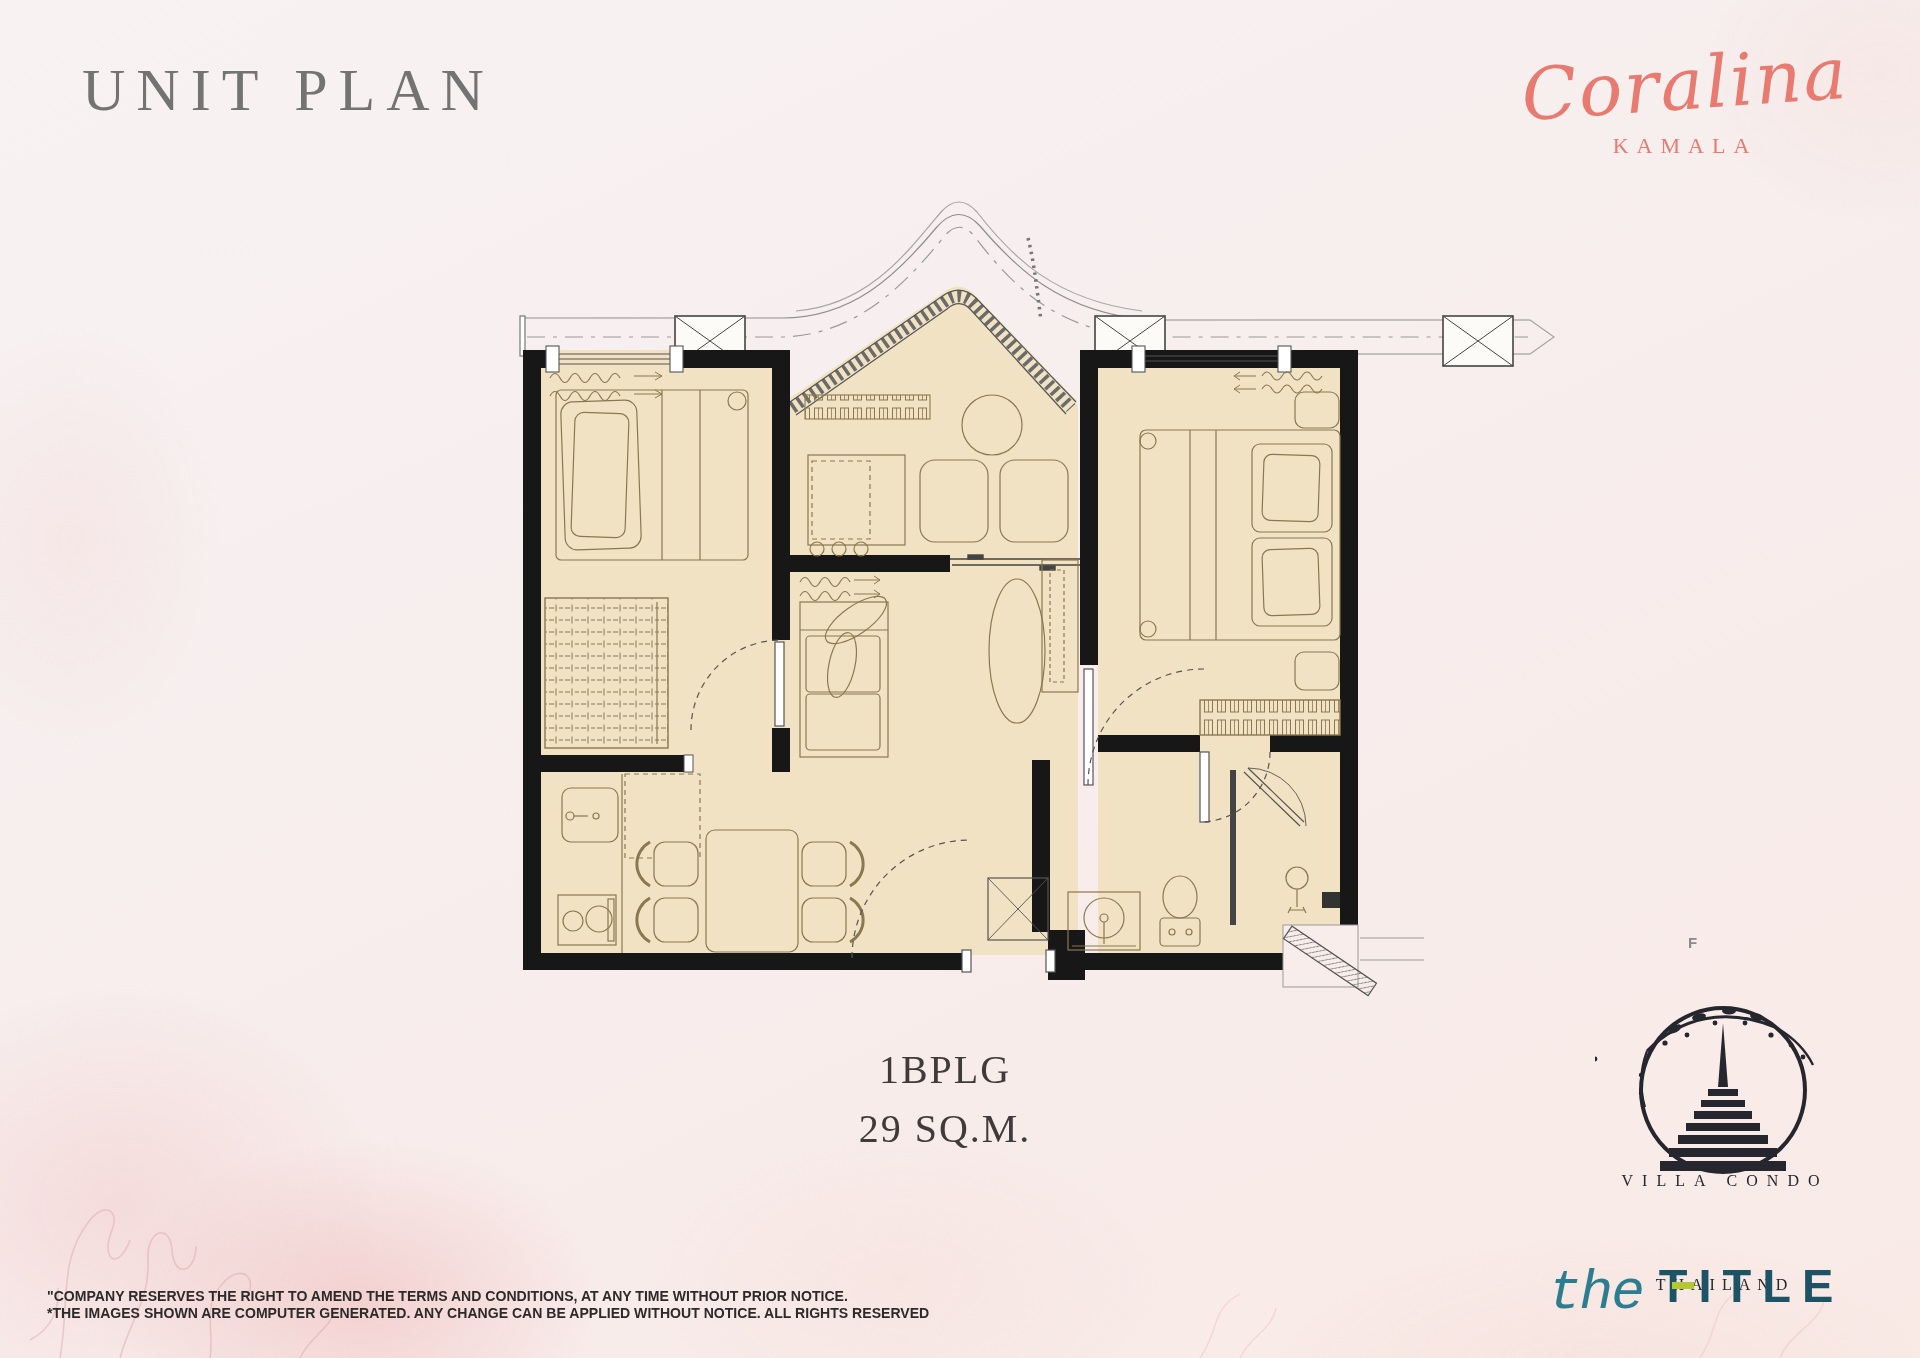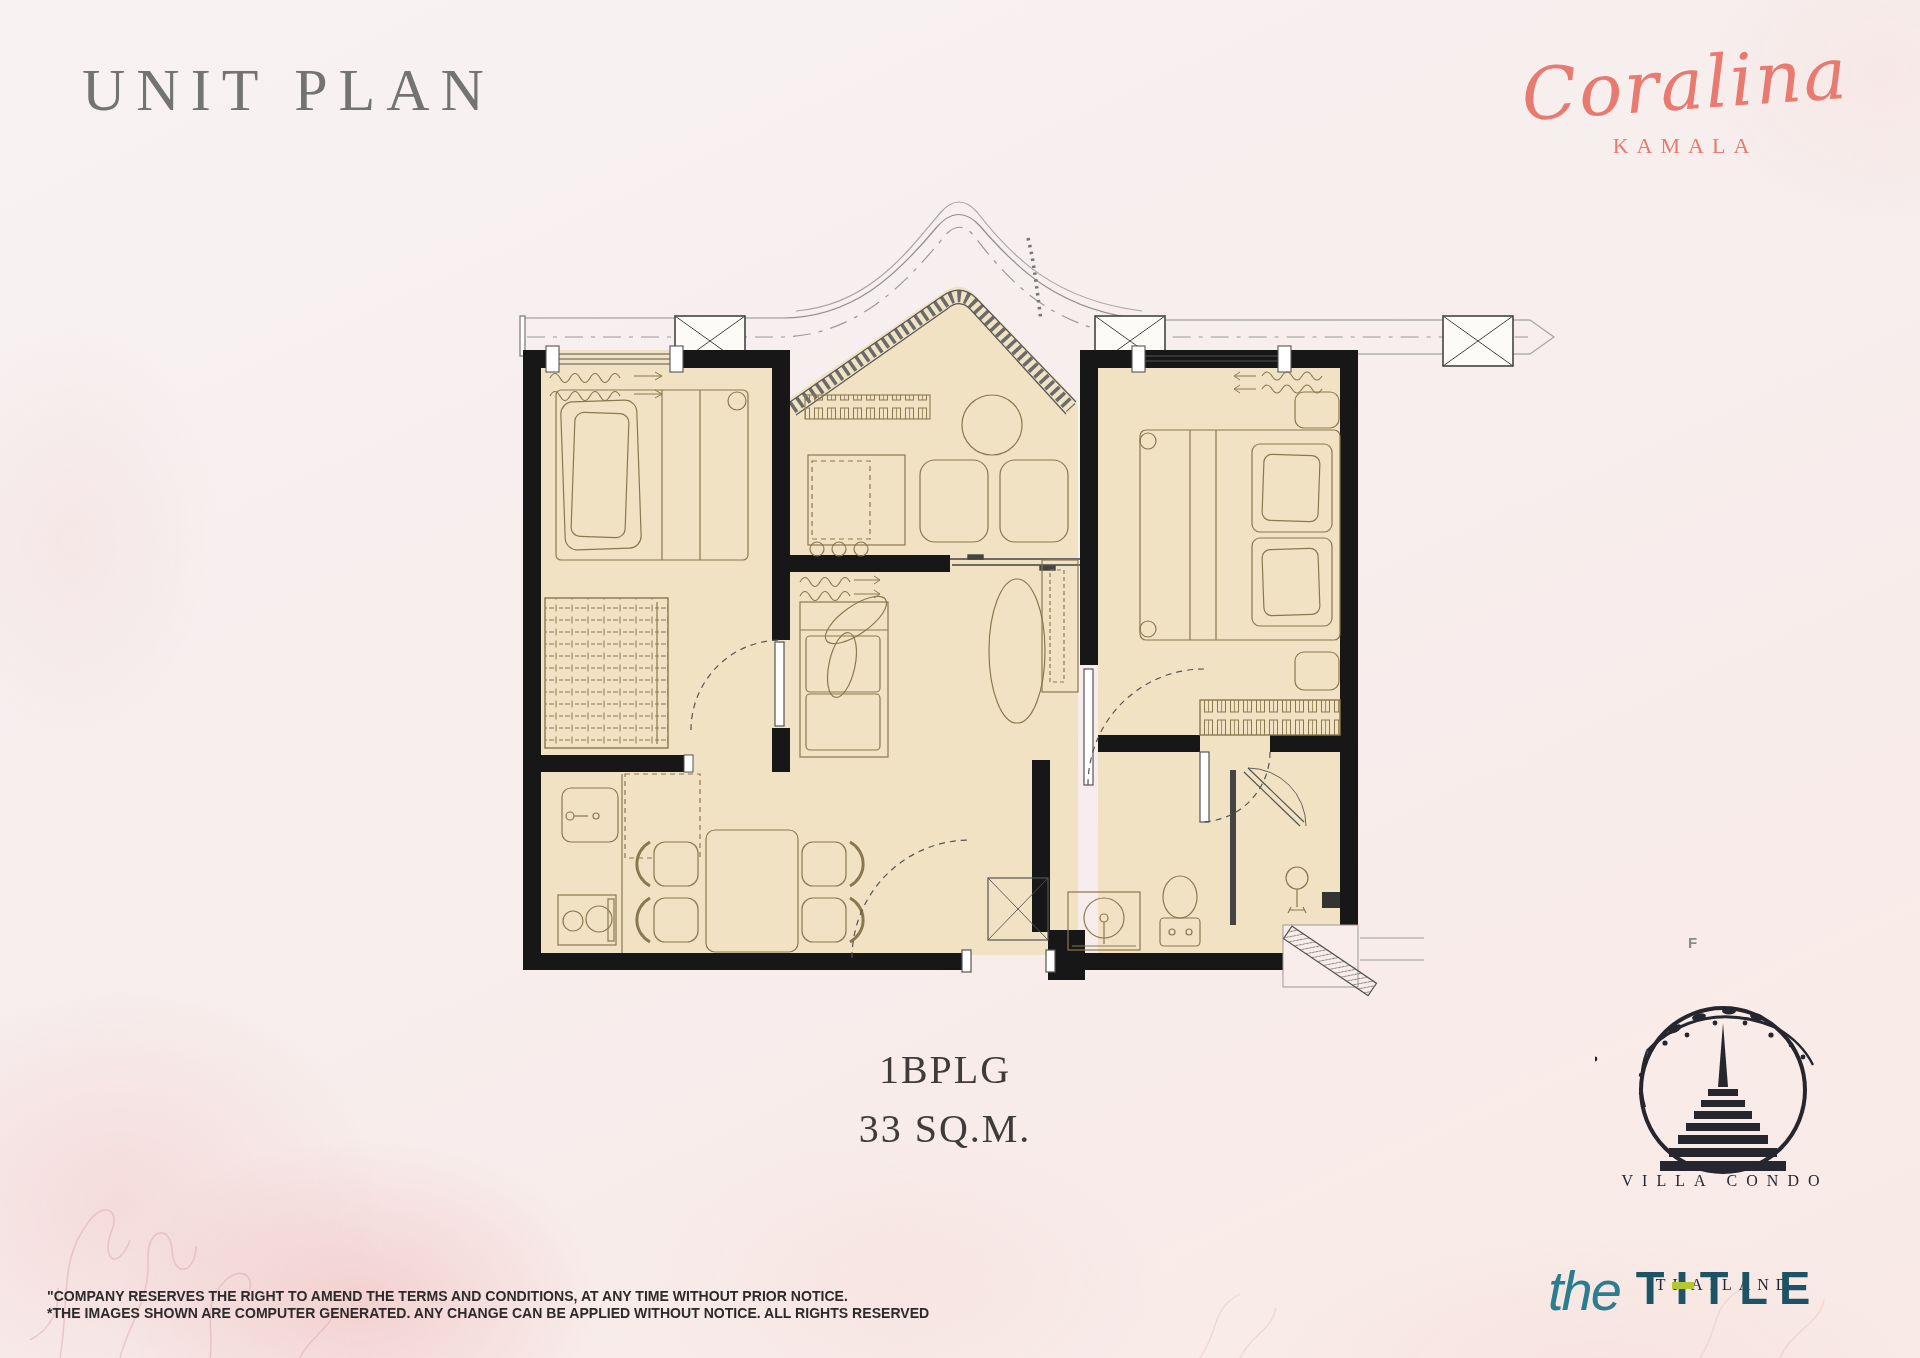--- a/index.html
+++ b/index.html
@@ -44,21 +44,21 @@
   .floor-marker{position:absolute;left:1688px;top:934px;color:#8b8b8b;
     font-family:"Liberation Sans",sans-serif;font-size:15px;font-weight:700;}
 
   .villa-logo{position:absolute;left:1595px;top:995px;width:260px;height:185px;}
   .villa-name{position:absolute;left:1560px;top:1172px;width:330px;text-align:center;
     color:#26262e;font-size:16px;letter-spacing:9px;}
   .villa-country{position:absolute;left:1560px;top:1276px;width:330px;text-align:center;
     color:#26262e;font-size:16px;letter-spacing:7px;}
 
   .title-logo{position:absolute;left:1548px;top:1258px;width:330px;white-space:nowrap;}
-  .title-the{font-style:italic;font-family:Liberation Sans, sans-serif;font-size:56px;color:#2b7d8f;
+  .title-the{font-style:italic;font-family:Liberation Mono, monospace;font-size:56px;color:#2b7d8f;
     letter-spacing:-2px;margin-right:16px;}
   .title-caps{font-family:"Liberation Sans",sans-serif;font-weight:700;font-size:47px;
     color:#1d5364;letter-spacing:11px;vertical-align:6px;}
   .title-accent{position:absolute;left:124px;top:24px;width:22px;height:7px;background:#b5c832;}
 
   .plan-wrap{position:absolute;left:500px;top:170px;width:1060px;height:900px;}
   svg{display:block;}
 </style>
 </head>
 <body>
@@ -326,21 +326,21 @@
     <path d="M 860,768 h 64 M 860,790 h 64" stroke="#999" stroke-width="1" fill="none"></path>
     <g transform="translate(788,762) rotate(34)">
       <rect x="0" y="-7" width="102" height="15" fill="url(#stripes)" stroke="#555" stroke-width="1.2"></rect>
     </g>
   </g>
 </svg>
 </div>
 
 <div class="unit-block">
   <div class="unit-code">1BPLG</div>
-  <div class="unit-area">33 SQ.M.</div>
+  <div class="unit-area">29 SQ.M.</div>
 </div>
 
 <div class="floor-marker">F</div>
 
 <svg class="villa-logo" viewBox="0 0 260 185">
   <g fill="none" stroke="#26262e" stroke-width="4">
     <circle cx="128" cy="95" r="82"></circle>
   </g>
   <g fill="#26262e">
     <path d="M52,56 C86,22 130,12 180,32" fill="none" stroke="#26262e" stroke-width="3"></path>

